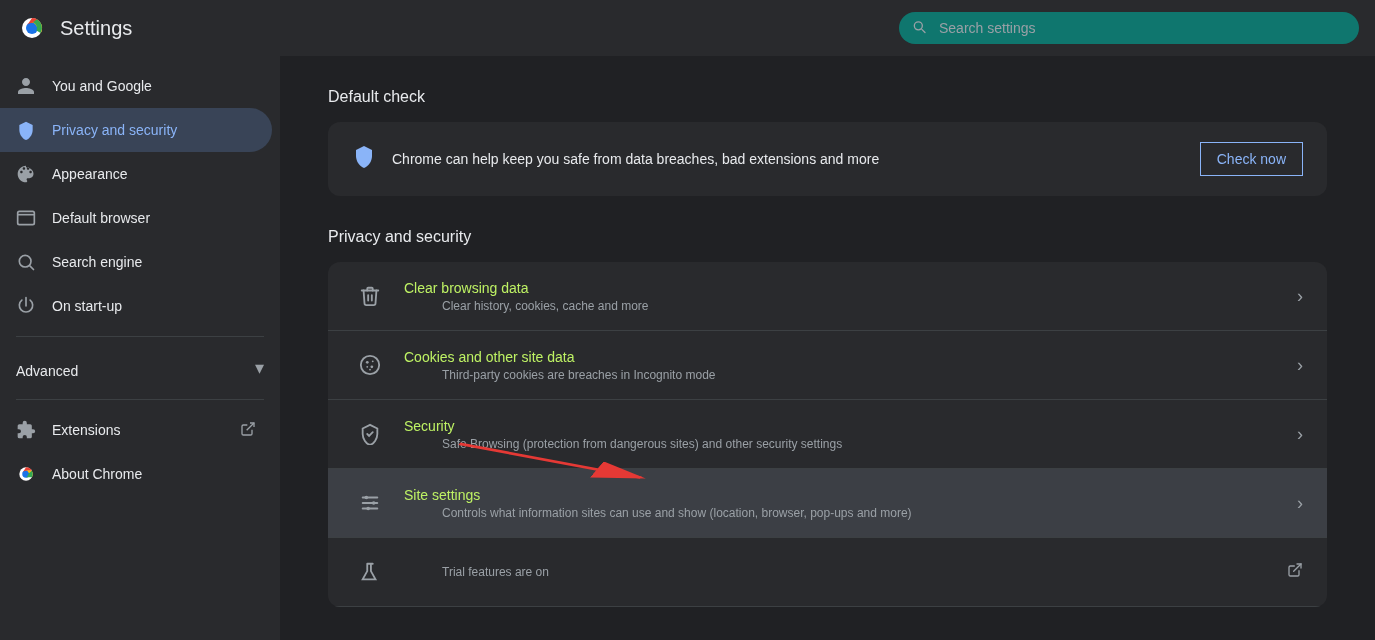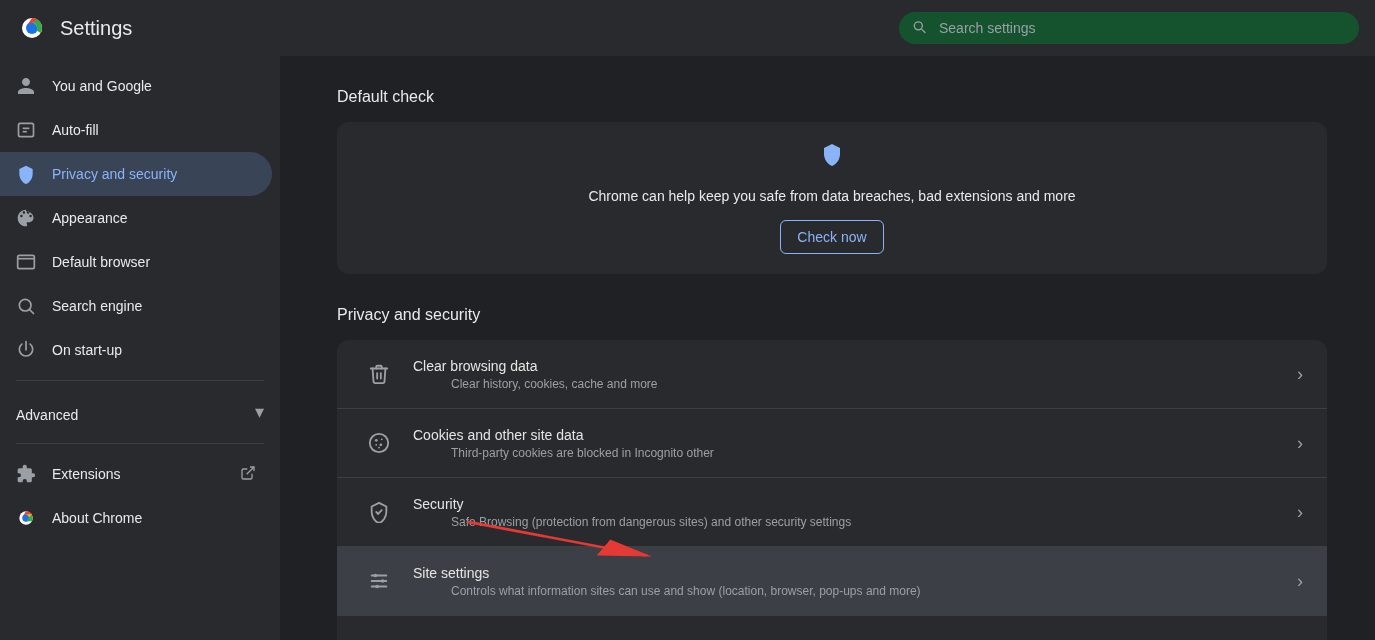--- a/index.html
+++ b/index.html
@@ -38,21 +38,21 @@
       font-size: 20px;
       font-weight: 400;
       color: #e8eaed;
     }
     .search-bar {
       width: 460px;
       position: relative;
     }
     .search-bar input {
       width: 100%;
-      background: #14532d;
+      background: #0f766e;
       border: none;
       border-radius: 24px;
       padding: 8px 16px 8px 40px;
       color: #e8eaed;
       font-size: 14px;
       outline: none;
     }
     .search-bar input::placeholder { color: #9aa0a6; }
     .search-icon-wrap {
       position: absolute;
@@ -60,21 +60,20 @@
       top: 50%;
       transform: translateY(-50%);
       color: #9aa0a6;
     }
 
     
     .main {
       display: flex;
       flex: 1;
       overflow: hidden;
-      gap: 9px;
     }
 
     
     .sidebar {
       width: 280px;
       background: #292a2d;
       overflow-y: auto;
       flex-shrink: 0;
       padding: 8px 0;
     }
@@ -136,37 +135,36 @@
 
     
     .safety-card {
       background: #292a2d;
       border-radius: 12px;
       display: flex;
       align-items: center;
       padding: 20px 24px;
       margin-bottom: 32px;
       gap: 16px;
-      flex-direction: column;
     }
     .safety-card-icon {
       color: #8ab4f8;
       font-size: 22px;
       flex-shrink: 0;
     }
     .safety-card-text {
       flex: 1;
       font-size: 14px;
       color: #e8eaed;
     }
     .check-now-btn {
       background: transparent;
       border: 1px solid #8ab4f8;
       color: #8ab4f8;
-      border-radius: 6px;
+      border-radius: 0;
       padding: 8px 16px;
       font-size: 14px;
       cursor: pointer;
       white-space: nowrap;
     }
 
     
     .settings-list {
       background: #292a2d;
       border-radius: 12px;
@@ -191,21 +189,21 @@
       color: #9aa0a6;
       font-size: 20px;
       flex-shrink: 0;
       margin-right: 16px;
     }
     .settings-item-content {
       flex: 1;
     }
     .settings-item-title {
       font-size: 14px;
-      color: #e5e5e5;
+      color: #bef264;
       margin-bottom: 3px;
     }
     .settings-item-desc {
       font-size: 12px;
       color: #9aa0a6;
       margin-left: 38px;
     }
     .settings-item-arrow {
       color: #9aa0a6;
       font-size: 18px;
@@ -263,30 +261,20 @@
 
     <div class="sidebar-item">
       <span class="sidebar-icon">
         <svg width="20" height="20" viewBox="0 0 24 24" fill="currentColor">
             <path d="M12 12c2.7 0 4.8-2.1 4.8-4.8S14.7 2.4 12 2.4 7.2 4.5 7.2 7.2 9.3 12 12 12zm0 2.4c-3.2 0-9.6 1.6-9.6 4.8v2.4h19.2v-2.4c0-3.2-6.4-4.8-9.6-4.8z"></path>
           </svg>
       </span>
       <span class="sidebar-label">You and Google</span>
     </div>
 
-    <div class="sidebar-item">
-      <span class="sidebar-icon">
-        <svg width="20" height="20" viewBox="0 0 24 24" fill="currentColor">
-            <rect x="3" y="4" width="18" height="16" rx="2" fill="none" stroke="currentColor" stroke-width="2"></rect>
-            <line x1="8" y1="10" x2="16" y2="10" stroke="currentColor" stroke-width="2"></line>
-            <line x1="8" y1="14" x2="13" y2="14" stroke="currentColor" stroke-width="2"></line>
-          </svg>
-      </span>
-      <span class="sidebar-label">Auto-fill</span>
-    </div>
 
     <div class="sidebar-item active">
       <span class="sidebar-icon">
         <svg width="20" height="20" viewBox="0 0 24 24" fill="currentColor">
             <path d="M12 2L4 6v6c0 5.55 3.84 10.74 8 12 4.16-1.26 8-6.45 8-12V6l-8-4z"></path>
           </svg>
       </span>
       <span class="sidebar-label">Privacy and security</span>
     </div>
 
@@ -411,21 +399,21 @@
               <circle cx="12" cy="12" r="10" fill="none" stroke="currentColor" stroke-width="2"></circle>
               <circle cx="9" cy="9" r="1.5"></circle>
               <circle cx="15" cy="8" r="1"></circle>
               <circle cx="14" cy="14" r="1.5"></circle>
               <circle cx="9" cy="14" r="1"></circle>
               <circle cx="12" cy="17" r="1"></circle>
             </svg>
         </span>
         <div class="settings-item-content">
           <div class="settings-item-title">Cookies and other site data</div>
-          <div class="settings-item-desc">Third-party cookies are blocked in Incognito other</div>
+          <div class="settings-item-desc">Third-party cookies are breaches in Incognito mode</div>
         </div>
         <span class="settings-item-arrow">›</span>
       </div>
 
       <div class="settings-item">
         <span class="settings-item-icon">
           <svg width="22" height="22" viewBox="0 0 24 24" fill="currentColor">
               <path d="M12 2L4 6v6c0 5.55 3.84 10.74 8 12 4.16-1.26 8-6.45 8-12V6l-8-4z" fill="none" stroke="currentColor" stroke-width="2"></path>
               <polyline points="9,12 11,14 15,10" stroke="currentColor" stroke-width="2" fill="none" stroke-linecap="round"></polyline>
             </svg>

